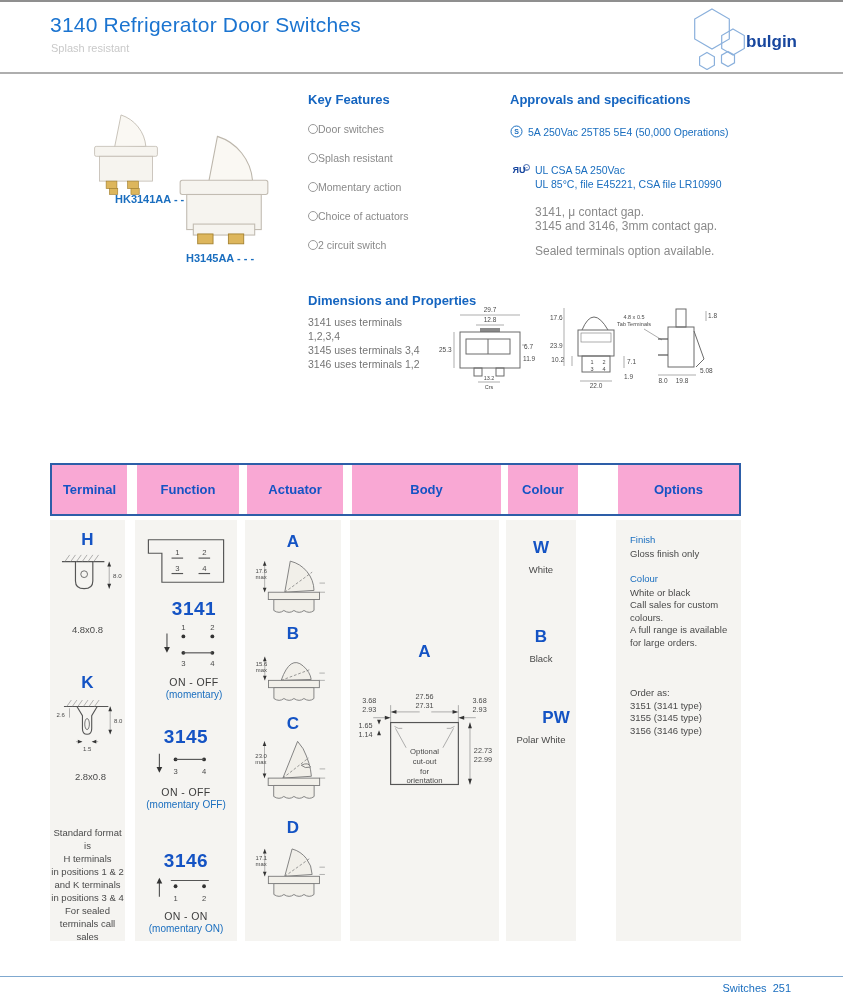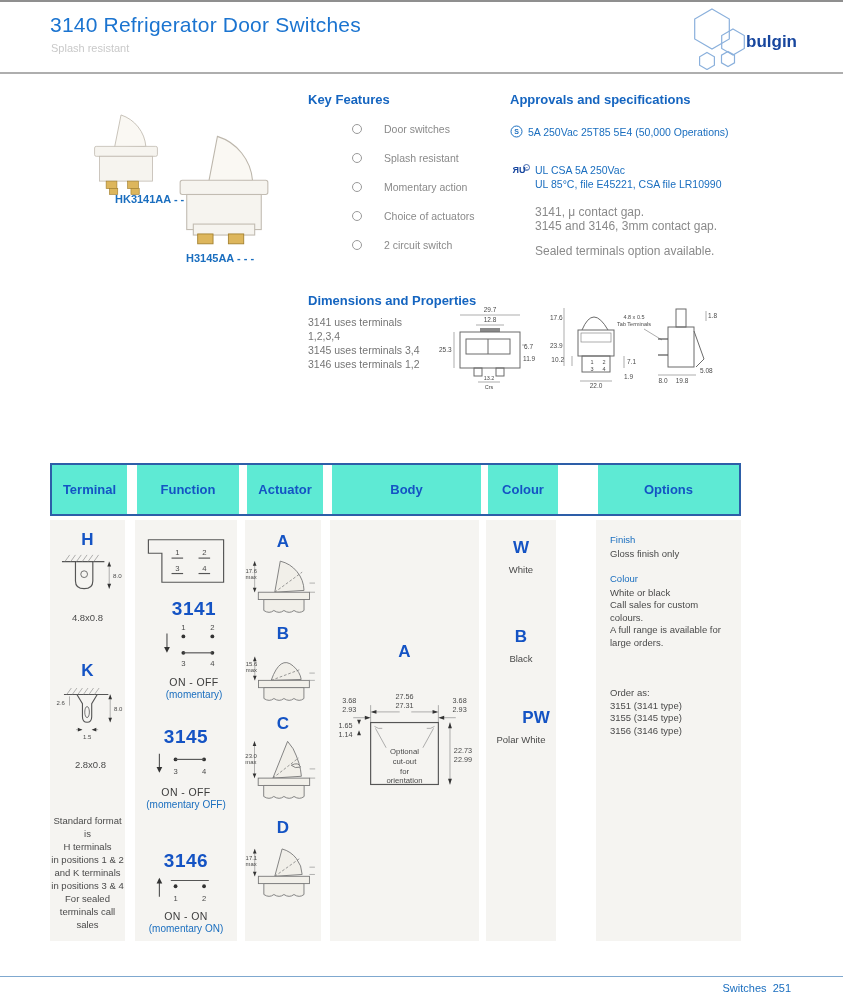--- a/index.html
+++ b/index.html
@@ -12,41 +12,41 @@
   .topline{top:0;left:0;width:843px;height:2px;background:#8f8f8f;}
   .headerline{top:72px;left:0;width:843px;height:2px;background:#aeaeae;}
   .page-title{top:13px;left:50px;font-size:21px;color:#1b74d0;letter-spacing:.2px;}
   .page-sub{top:42px;left:51px;font-size:11px;color:#c9c9c9;}
   .brand-text{font:bold 17px "Liberation Sans",sans-serif;fill:#17469e;}
   
   .sec-head{font-size:13px;font-weight:bold;color:#1565c0;}
   
   .kf{top:92px;left:308px;width:185px;}
   .kf-list{margin-top:16px;}
-  .kf-row{display:flex;gap:22px;margin-bottom:16px;margin-left:44px;}
+  .kf-row{display:flex;gap:0;margin-bottom:16px;}
   .kf-bullet{width:8px;height:8px;border:1.3px solid #9a9a9a;border-radius:50%;flex:none;margin-top:1px;}
   .kf-text{font-size:10.5px;color:#8a8a8a;line-height:13px;}
   
   .ap{top:92px;left:510px;width:330px;}
   .ap-row{display:flex;gap:5px;margin-top:16px;}
   .ap-blue{font-size:10.5px;color:#1a6ebf;line-height:14px;}
   .ap-gray{font-size:12px;color:#8a8a8a;line-height:14px;}
   
   .dims-head{top:293px;left:308px;}
   .dims-usage{top:315px;left:308px;font-size:10.5px;color:#757575;line-height:14px;}
   
   .prod-label{font-size:11px;font-weight:600;color:#1a6ebf;}
   
   .sel-table{top:463px;left:50px;width:691px;}
   .thead{display:flex;height:53px;border:2px solid #2d5ea8;box-sizing:border-box;background:#fff;}
-  .th{background:#5eead4;display:flex;align-items:center;justify-content:center;
+  .th{background:#f9a8d4;display:flex;align-items:center;justify-content:center;
       font-size:13px;font-weight:bold;color:#1453c4;}
   .tbody{display:flex;margin-top:4px;height:421px;}
   .col{background:#f5f4f1;box-sizing:border-box;}
-  .w1{width:75px;} .w2{width:102px;margin-left:10px;} .w3{width:76px;margin-left:8px;}
+  .w1{width:75px;} .w2{width:102px;margin-left:10px;} .w3{width:96px;margin-left:8px;}
   .w4{width:149px;margin-left:9px;} .w5{width:70px;margin-left:7px;} .w6{flex:1;margin-left:40px;}
   .big-letter{font-size:17px;font-weight:bold;color:#1453c4;text-align:center;}
   .code-num{font-size:19px;font-weight:bold;color:#1453c4;text-align:center;letter-spacing:.5px;}
   .small-dark{font-size:9.5px;color:#4a4a4a;text-align:center;}
   .state{font-size:10.5px;color:#3c3c3c;text-align:center;letter-spacing:.4px;}
   .m-note{font-size:10px;color:#1a6ebf;text-align:center;margin-top:1px;}
   .t-note{font-size:9.5px;color:#4a4a4a;text-align:center;line-height:13px;white-space:pre-line;margin-top:44px;}
   .centered{display:flex;justify-content:center;}
   
   .opt{padding:14px 12px 0 14px;font-size:9.5px;line-height:12.5px;color:#4a4a4a;}
@@ -259,21 +259,21 @@
               <line x1="41" y1="10" x2="46" y2="3"></line>
           </g>
           <path class="ln2" d="M22,10 V30 Q22,38 31,38 Q40,38 40,30 V10"></path>
           <circle class="ln" cx="31" cy="23" r="3.5"></circle>
           <line class="thin" x1="57" y1="10" x2="57" y2="38"></line>
           <polygon class="arr" points="57,10 55,15 59,15"></polygon>
           <polygon class="arr" points="57,38 55,33 59,33"></polygon>
           <text x="61" y="27" class="t6">8.0</text>
         </svg>
       </div>
-      <div class="small-dark" style="margin-top:6px;">4.8x0.8</div>
+      <div class="small-dark" style="margin-top:18px;">4.8x0.8</div>
 
       <div class="big-letter" style="margin-top:38px;">K</div>
       <div class="centered" style="margin-top:2px;">
         <svg width="74" height="60" viewBox="0 0 80 64">
           <line class="ln2" x1="14" y1="12" x2="62" y2="12"></line>
           <g class="thin">
             <line x1="17" y1="12" x2="22" y2="5"></line>
               <line x1="23" y1="12" x2="28" y2="5"></line>
             <line x1="29" y1="12" x2="34" y2="5"></line>
               <line x1="35" y1="12" x2="40" y2="5"></line>

